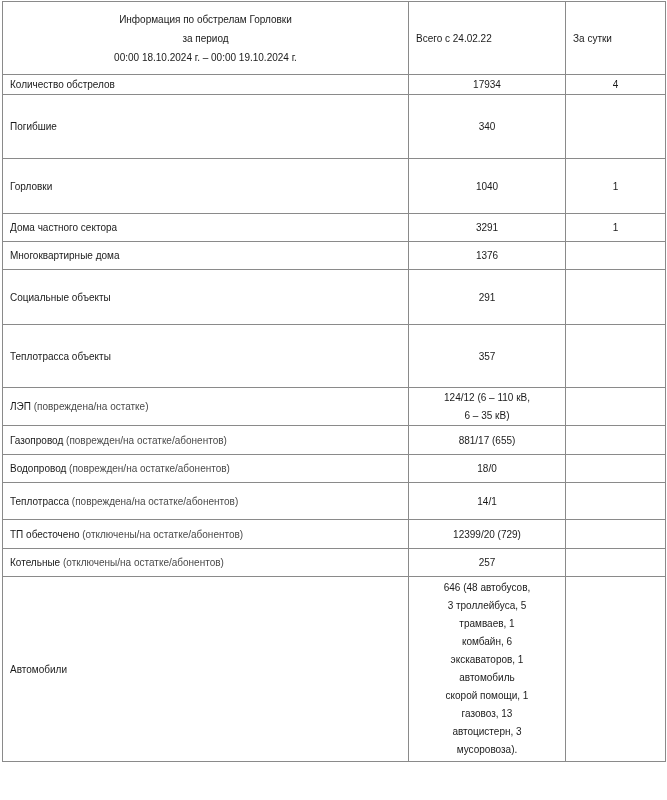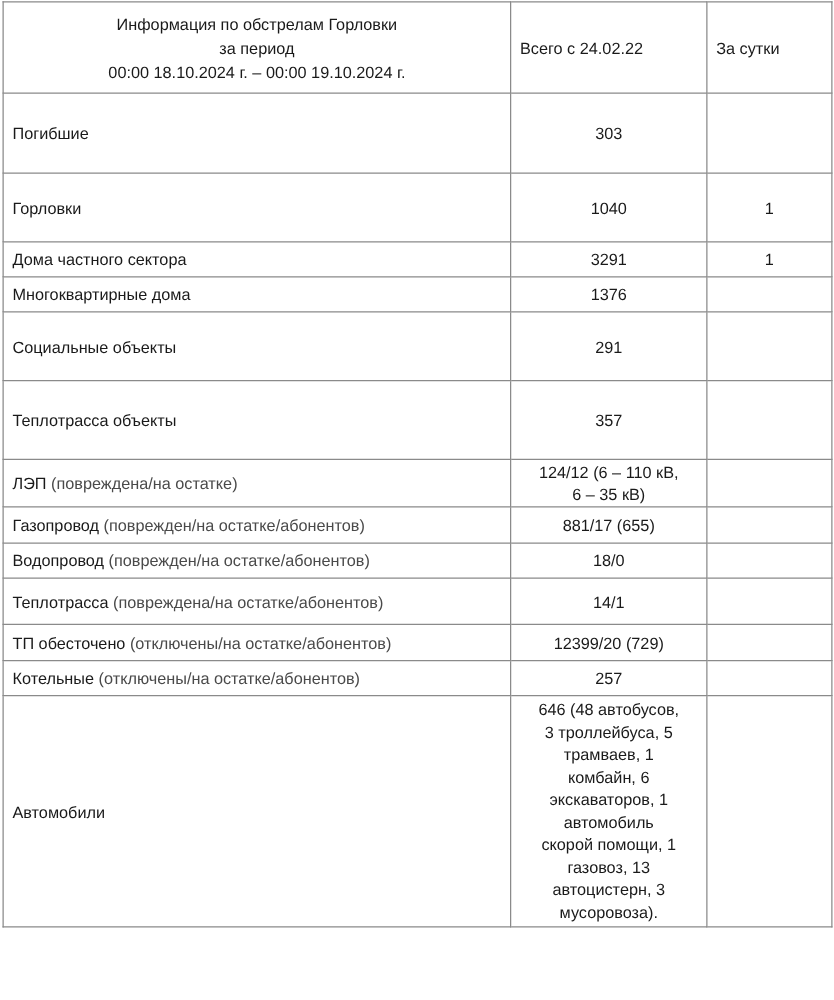--- a/index.html
+++ b/index.html
@@ -18,21 +18,21 @@
     table.report {
       position: absolute;
       left: 2px;
       top: 1px;
       width: 663px;
       border-collapse: collapse;
       table-layout: fixed;
     }
     table.report td {
       border: 1.5px solid #8a8a8a;
-      font-size: 13px;
+      font-size: 10px;
       line-height: 19px;
       padding: 0 7px;
       vertical-align: middle;
       overflow: hidden;
     }
     col.c1 { width: 406px; }
     col.c2 { width: 157px; }
     col.c3 { width: 100px; }
 
     td.hdr-title {
@@ -63,23 +63,28 @@
     <tr style="height:73px">
       <td class="hdr-title">
         <span class="line">Информация по обстрелам Горловки</span>
         <span class="line">за период</span>
         <span class="line">00:00 18.10.2024 г. – 00:00 19.10.2024 г.</span>
       </td>
       <td class="hdr-col">Всего с 24.02.22</td>
       <td class="hdr-col">За сутки</td>
     </tr>
 
+    <tr style="height:19px">
+      <td class="label"><span>Количество обстрелов</span></td>
+      <td class="val">17934</td>
+      <td class="val">4</td>
+    </tr>
     <tr style="height:64px">
       <td class="label"><span>Погибшие</span></td>
-      <td class="val">303</td>
+      <td class="val">340</td>
       <td class="val"></td>
     </tr>
     <tr style="height:55px">
       <td class="label"><span>Горловки</span></td>
       <td class="val">1040</td>
       <td class="val">1</td>
     </tr>
     <tr style="height:28px">
       <td class="label"><span>Дома частного сектора</span></td>
       <td class="val">3291</td>

